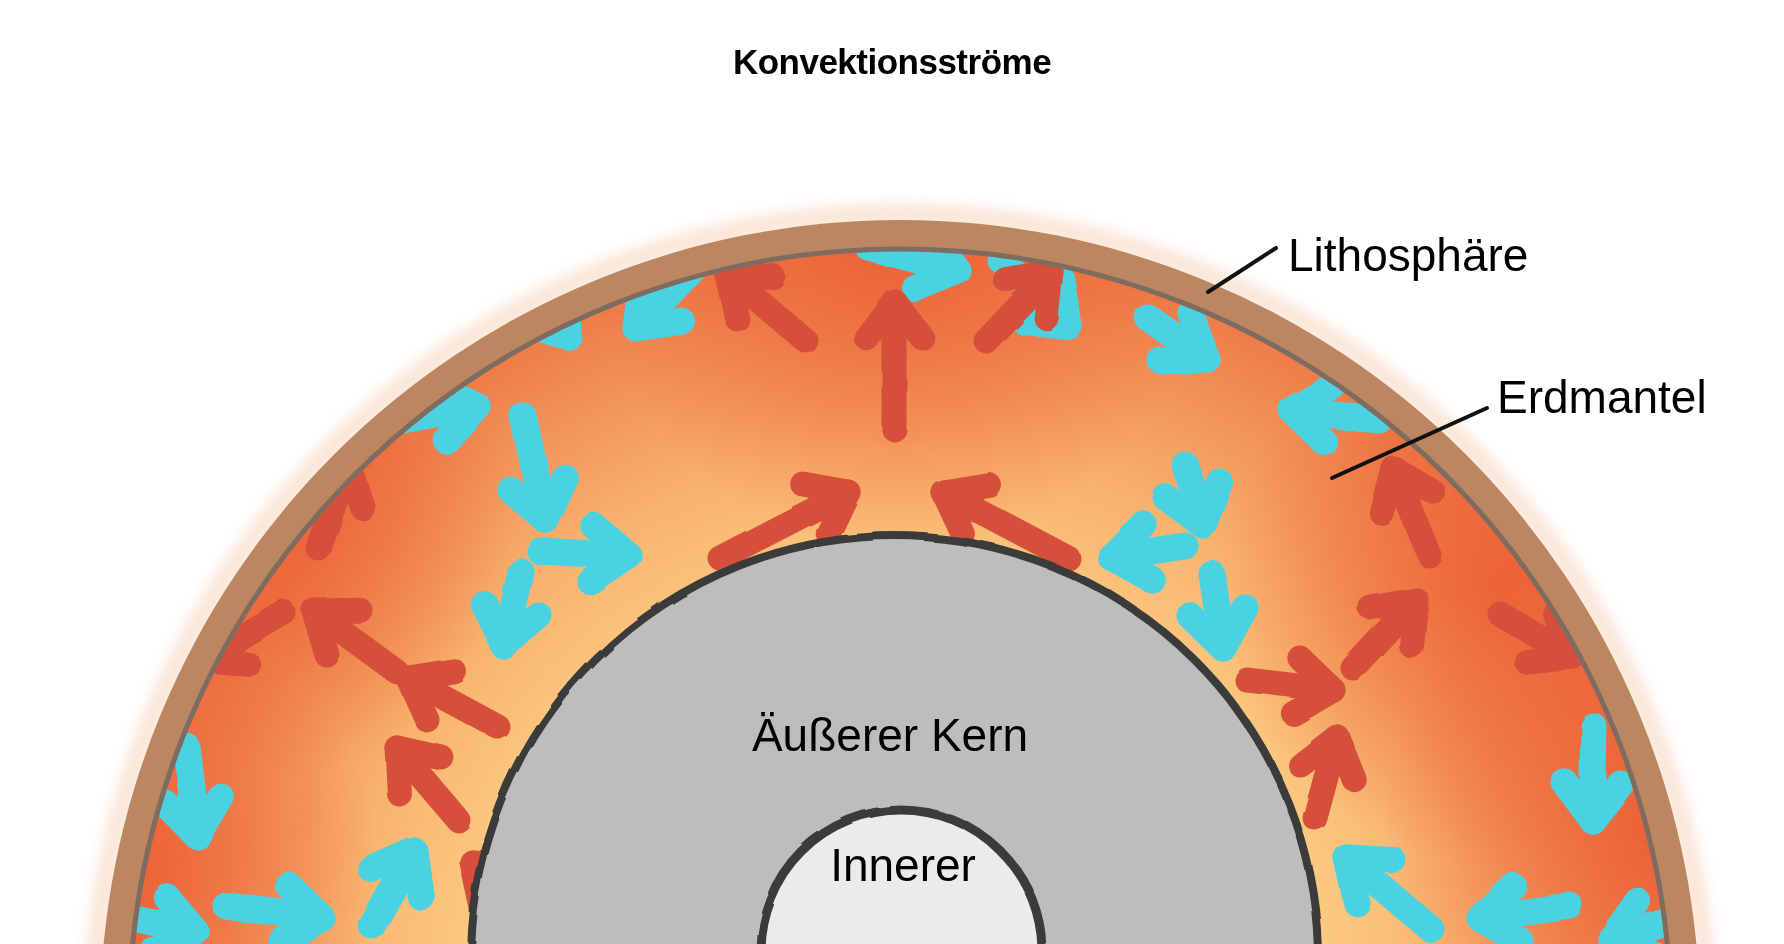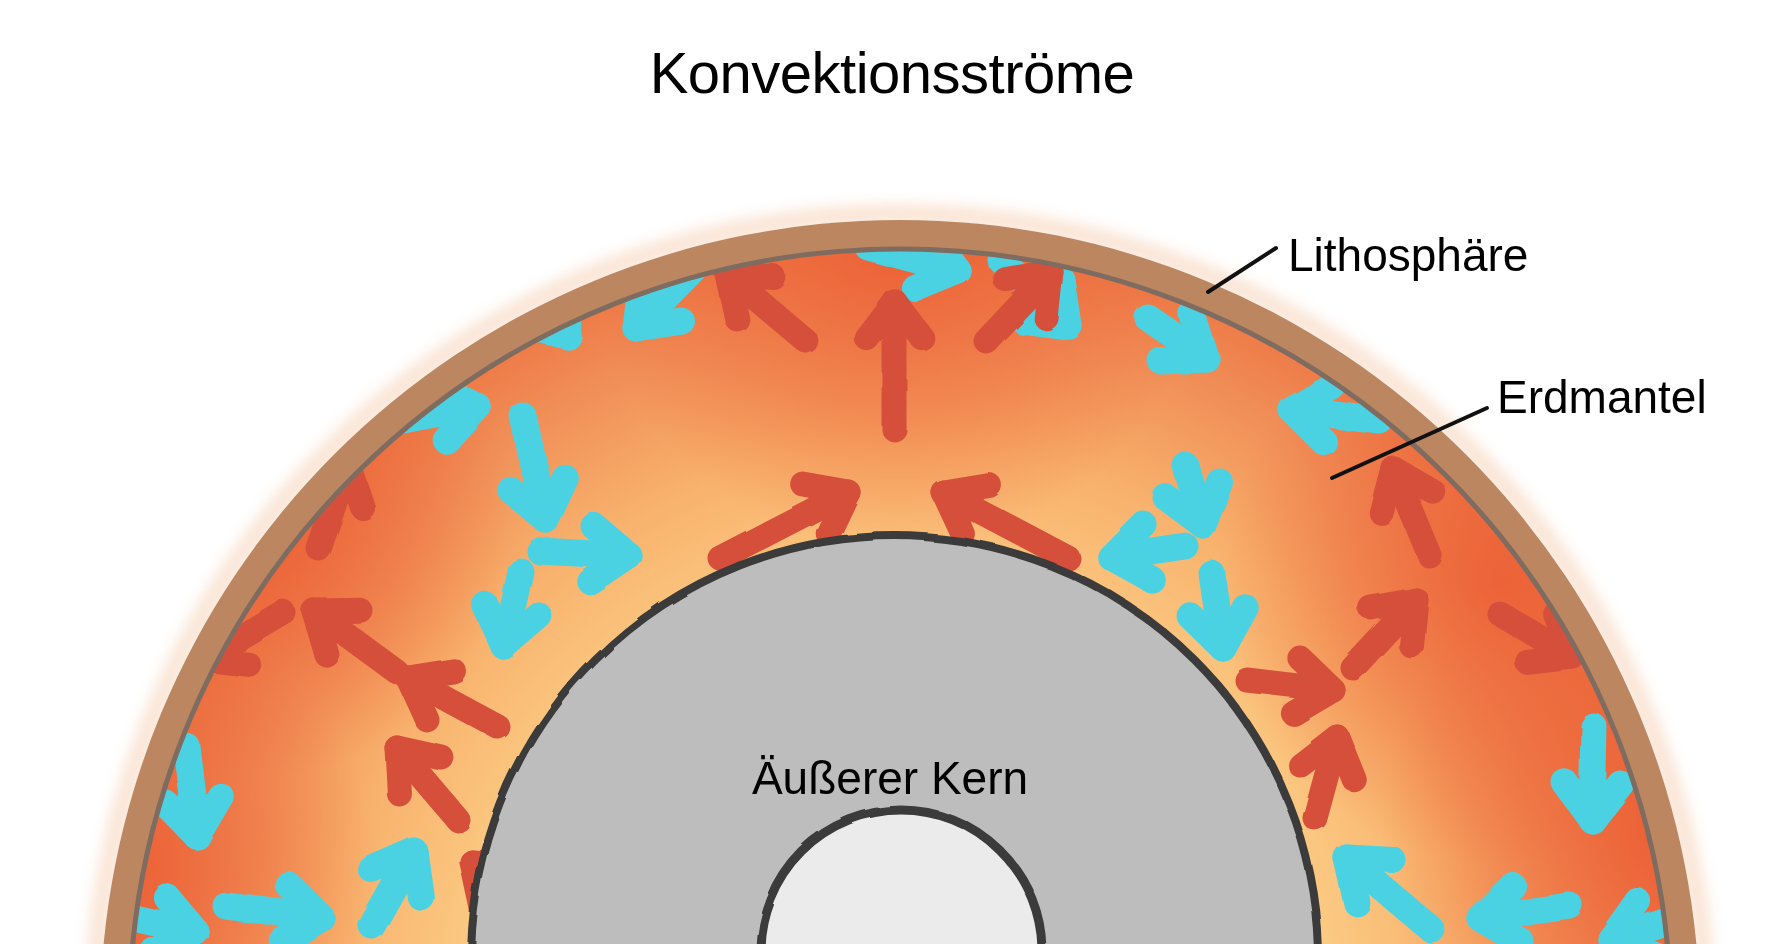--- a/index.html
+++ b/index.html
@@ -1,24 +1,24 @@
 <!DOCTYPE html>
 <html><head>
 <meta charset="utf-8">
 <style>
   html,body{margin:0;padding:0;background:#ffffff;}
   body{width:1784px;height:944px;position:relative;overflow:hidden;
        font-family:"Liberation Sans",sans-serif;color:#000;}
   #stage{position:absolute;left:0;top:0;width:1784px;height:944px;}
   svg{position:absolute;left:0;top:0;}
   .lbl{position:absolute;white-space:nowrap;line-height:1;}
-  #title{left:0;right:0;top:44px;text-align:center;font-size:58px;font-weight:normal;letter-spacing:-0.5px;}
+  #title{left:0;right:0;top:44px;text-align:center;font-size:35px;font-weight:bold;letter-spacing:-0.5px;}
   #lbl-litho{left:1288px;top:232px;font-size:46px;}
   #lbl-mantle{left:1497px;top:374px;font-size:46px;}
-  #lbl-outercore{left:890px;top:712px;font-size:46px;transform:translateX(-50%);margin-top:43px;}
+  #lbl-outercore{left:890px;top:712px;font-size:46px;transform:translateX(-50%);}
   #lbl-innercore{left:903px;top:840px;font-size:46px;transform:translateX(-50%);text-align:center;line-height:50px;}
 </style>
 </head>
 <body>
 
 <div id="stage">
 
   <svg id="earth-svg" width="1784" height="944" viewBox="0 0 1784 944">
     <defs>
       <radialGradient id="mantleGrad" gradientUnits="userSpaceOnUse" cx="900" cy="1020" r="770">
@@ -258,14 +258,15 @@
         <line x1="1208" y1="292" x2="1276" y2="248" stroke="#111" stroke-width="4" stroke-linecap="round"></line>
         <line x1="1332" y1="478" x2="1487" y2="408" stroke="#111" stroke-width="4" stroke-linecap="round"></line>
       </g>
   </svg>
 
   <div id="title" class="lbl">Konvektionsströme</div>
   <div id="lbl-litho" class="lbl">Lithosphäre</div>
   <div id="lbl-mantle" class="lbl">Erdmantel</div>
   <div id="lbl-outercore" class="lbl">Äußerer Kern</div>
   <div id="lbl-innercore" class="lbl">
+    <div>Innerer</div>
   </div>
 </div>
 
 </body></html>

